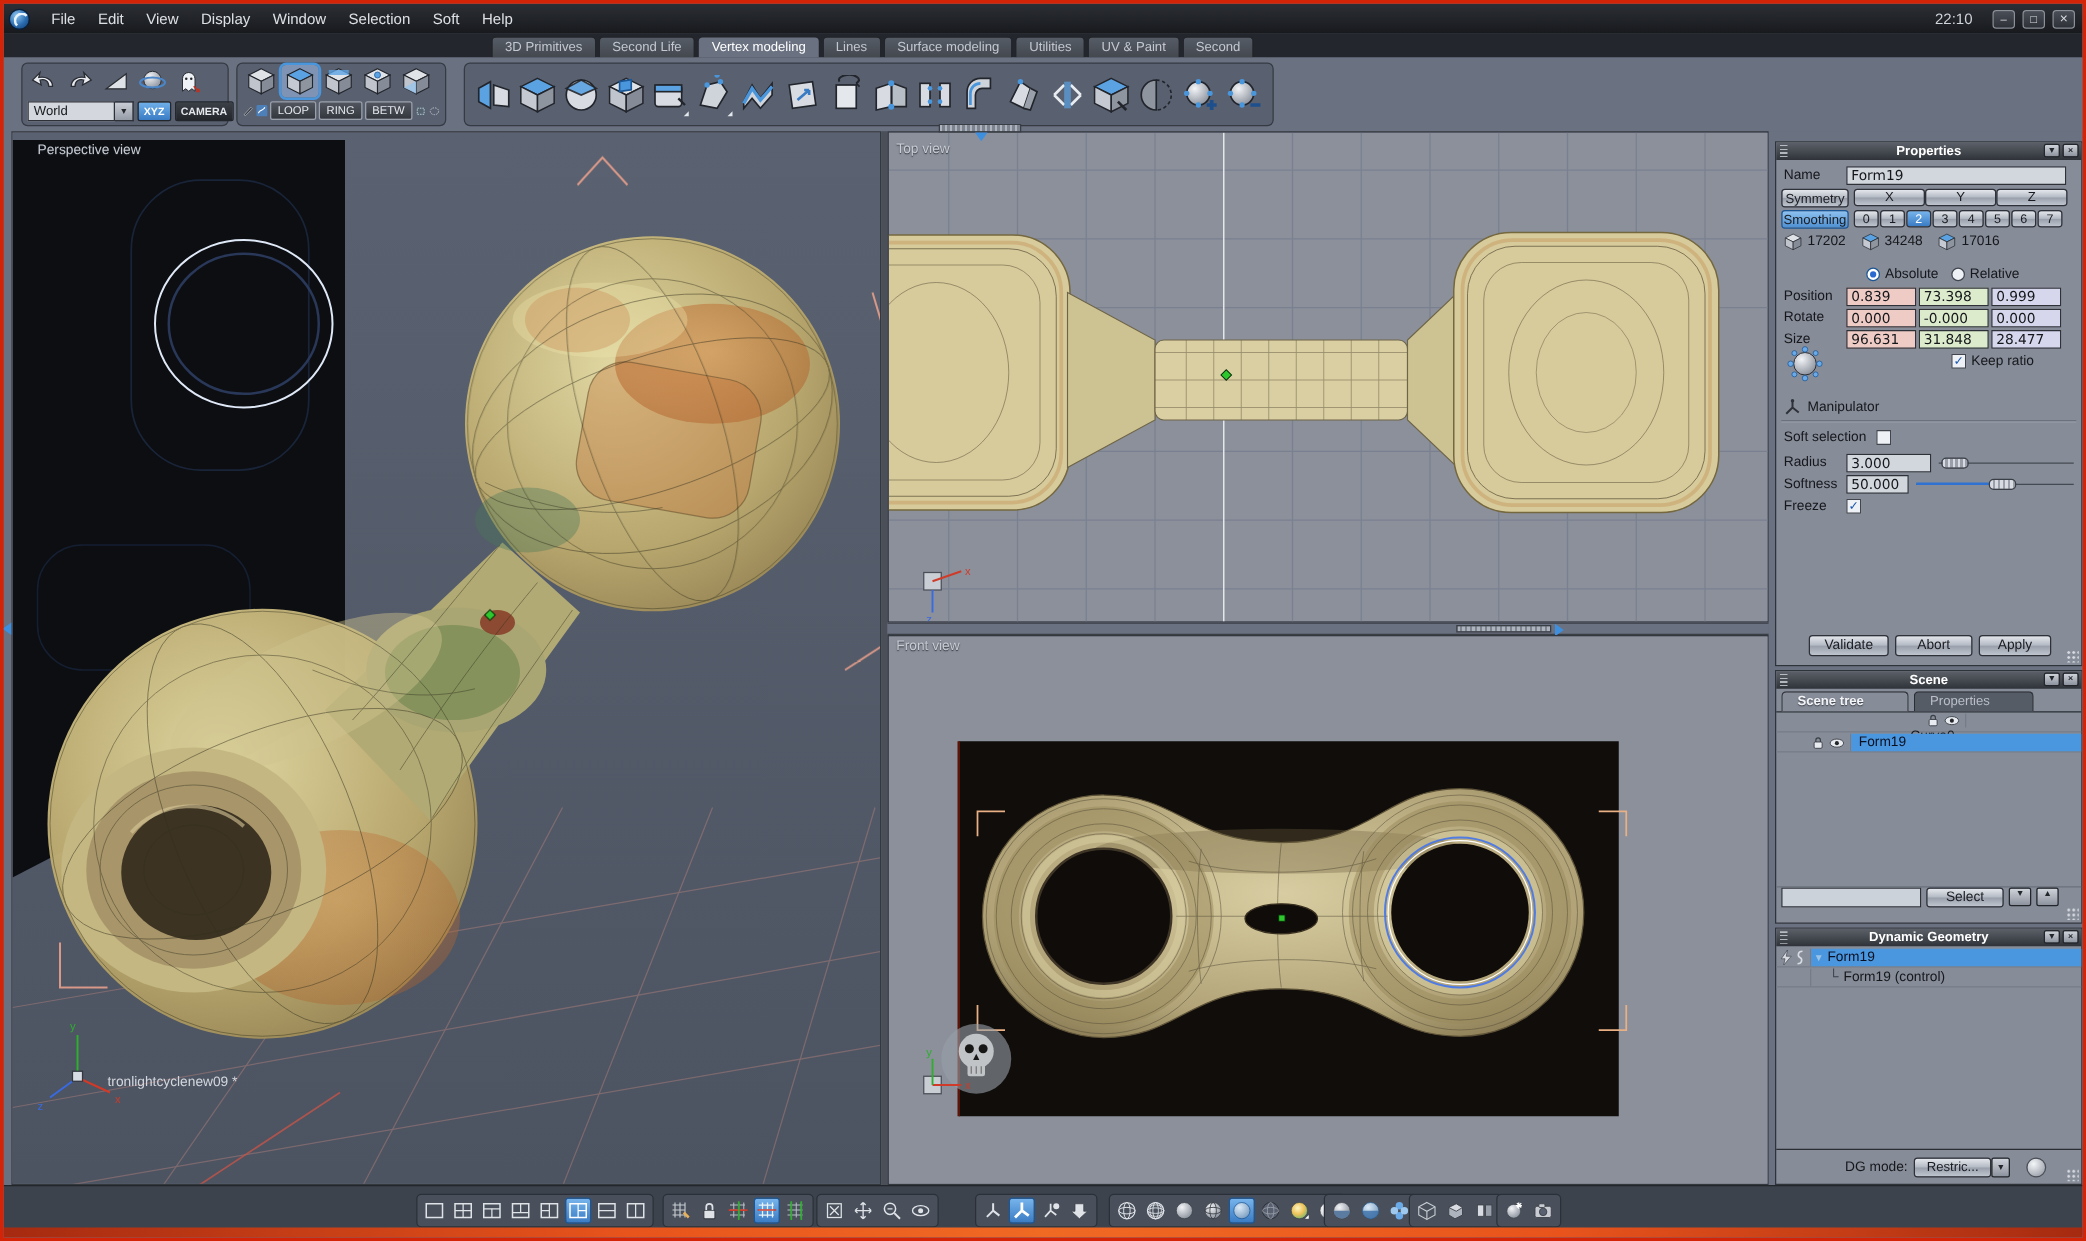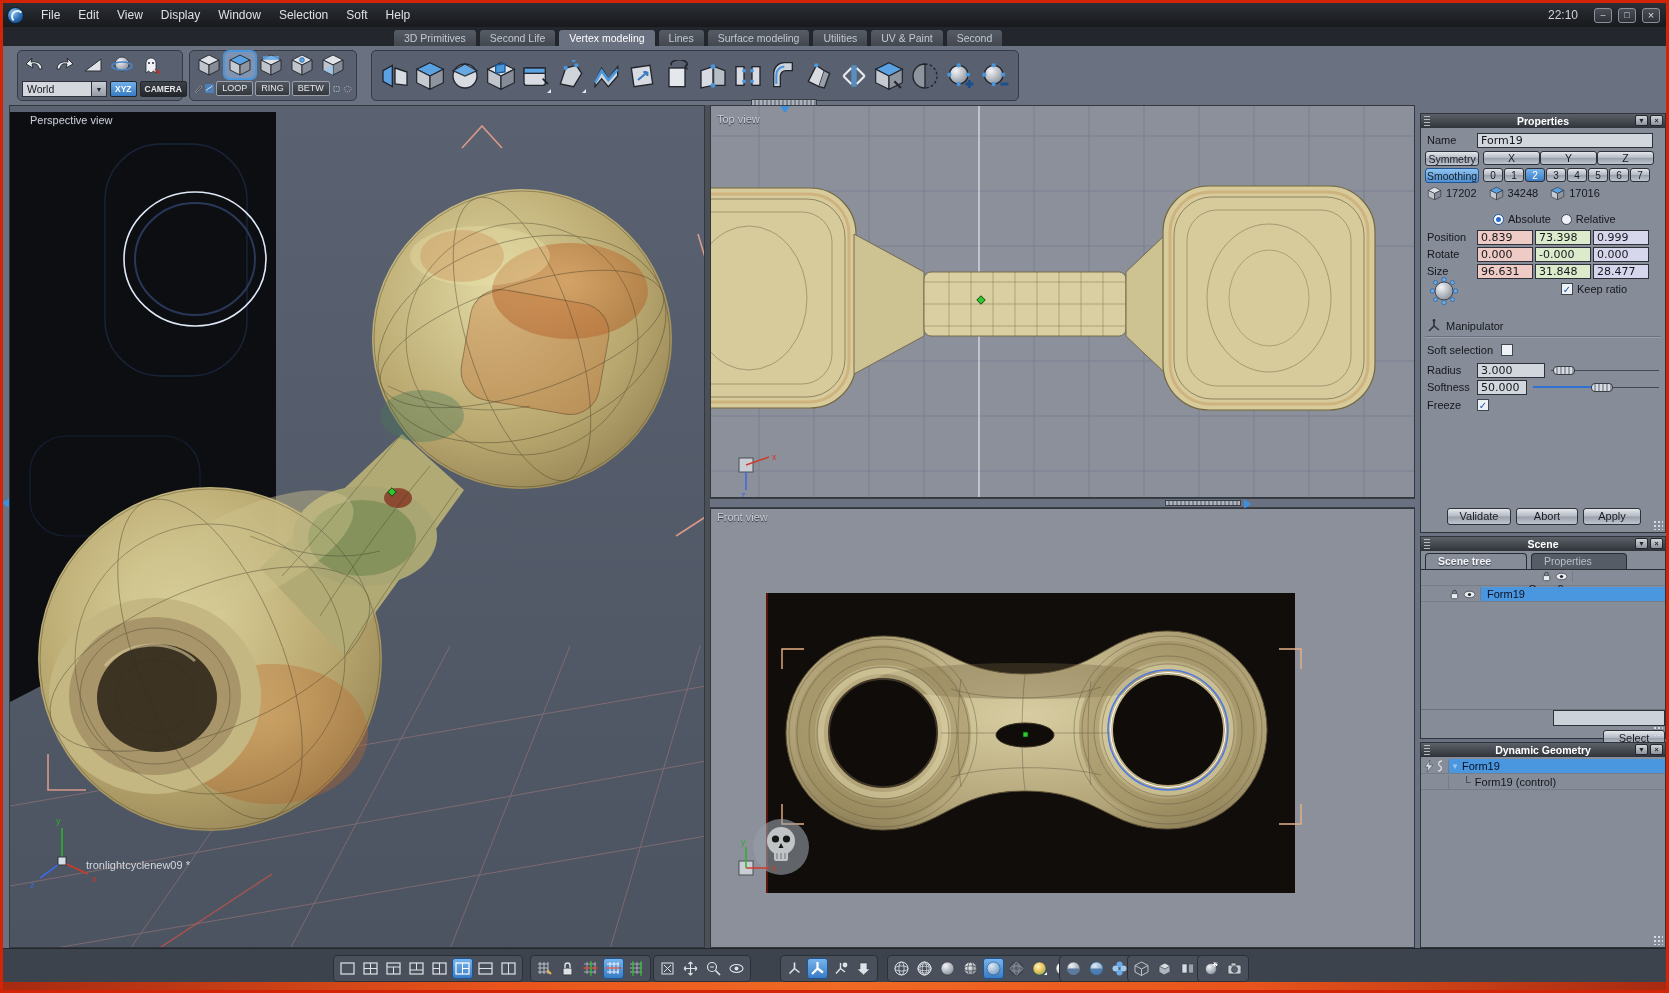--- a/index.html
+++ b/index.html
@@ -823,21 +823,21 @@
       <span class="icells">
         <svg width="11" height="11" viewBox="0 0 12 12">
             <use href="#sym-lock"></use>
           </svg>
         <svg width="13" height="9" viewBox="0 0 14 10">
             <use href="#sym-eye"></use>
           </svg>
       </span>
       <span class="iname">Form19</span>
     </div>
-    <div style="position:absolute; left:0; top:172px; width:100%; height:24px; border-top:1px solid #6b717d; display:flex; align-items:flex-end; gap:4px; padding-left:4px;flex-direction:column;">
+    <div style="position:absolute; left:0; top:172px; width:100%; height:24px; border-top:1px solid #6b717d; display:flex; align-items:flex-start; gap:4px; padding-left:4px;">
       <input class="sinput" value="" style="">
       <div class="pbtn" style="width:62px; height:16px; line-height:14px;">Select</div>
       <div class="tbtn spin">▼</div>
       <div class="tbtn spin">▲</div>
     </div>
     <div class="grip"></div>
   </div>
 
   <div class="panel" style="top:739px; height:206px;">
     <div class="ptitle">
@@ -860,20 +860,28 @@
       <span style="flex:1; height:100%; background:#4a97e0; color:#0b1020; display:flex; align-items:center; padding-left:2px; gap:3px;">
         <span style="font-size:8px; color:#9cc4e8;">▼</span>
         <span>Form19</span>
       </span>
     </div>
     <div class="srow" style="top:32px;">
       <span style="width:28px; border-right:1px solid #767c88; height:100%;"></span>
       <span style="padding-left:14px; color:#3a3e48;">└</span>
       <span style="padding-left:4px;">Form19 (control)</span>
     </div>
+    <div style="position:absolute; left:0; top:176px; width:100%; height:28px; border-top:1px solid #2a2d33; display:flex; align-items:center; gap:5px; padding-left:55px;">
+      <span>DG mode:</span>
+      <span style="display:flex;">
+        <span class="pbtn" style="width:62px; height:16px; line-height:14px; font-size:10.5px;">Restric...</span>
+        <span class="tbtn" style="height:16px; width:15px; line-height:15px;">▼</span>
+      </span>
+      <span style="width:16px; height:16px; border-radius:50%; background:radial-gradient(circle at 35% 30%, #f4f6f8, #8a909b); border:1px solid #4a4e56; margin-left:8px;"></span>
+    </div>
     <div class="grip"></div>
   </div>
 
   <div class="bottombar">
 
     <div class="bb-group" style="left:330px;">
       <div class="bb-btn">
           <svg viewBox="0 0 17 17">
             <rect x="2" y="3" width="13" height="11" fill="none" stroke="#dfe3e8" stroke-width="1.2"></rect>
           </svg>

